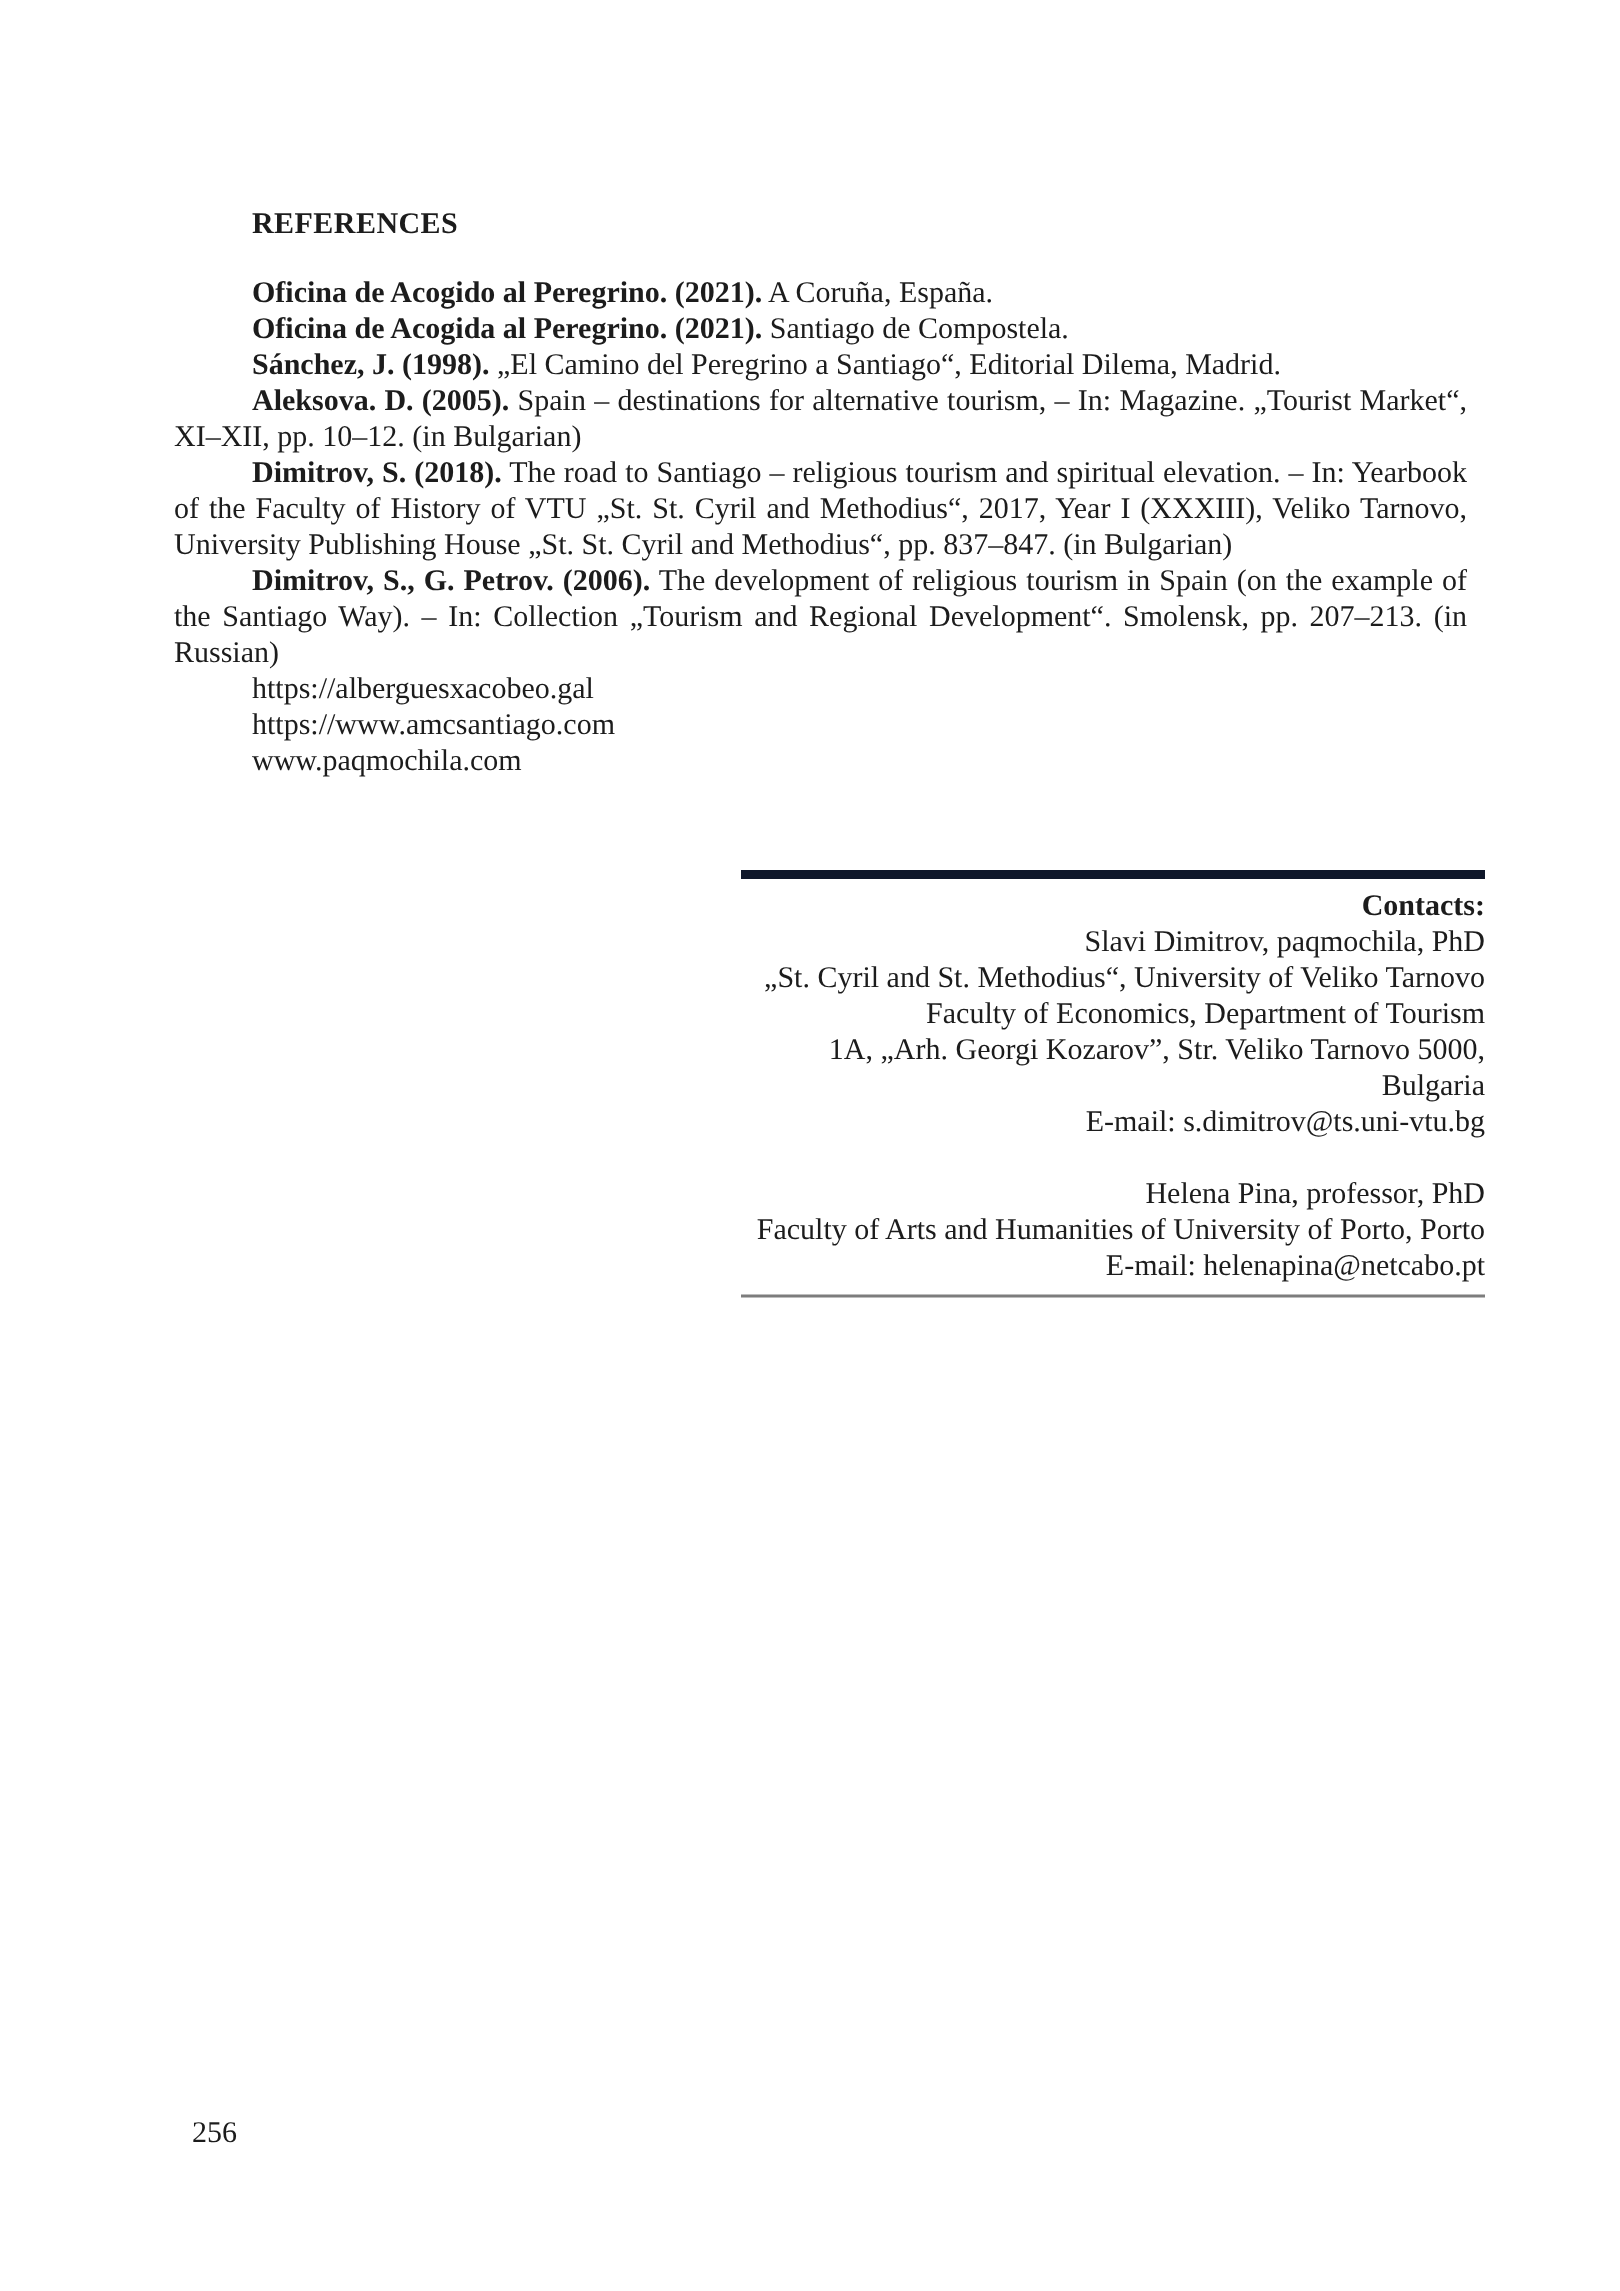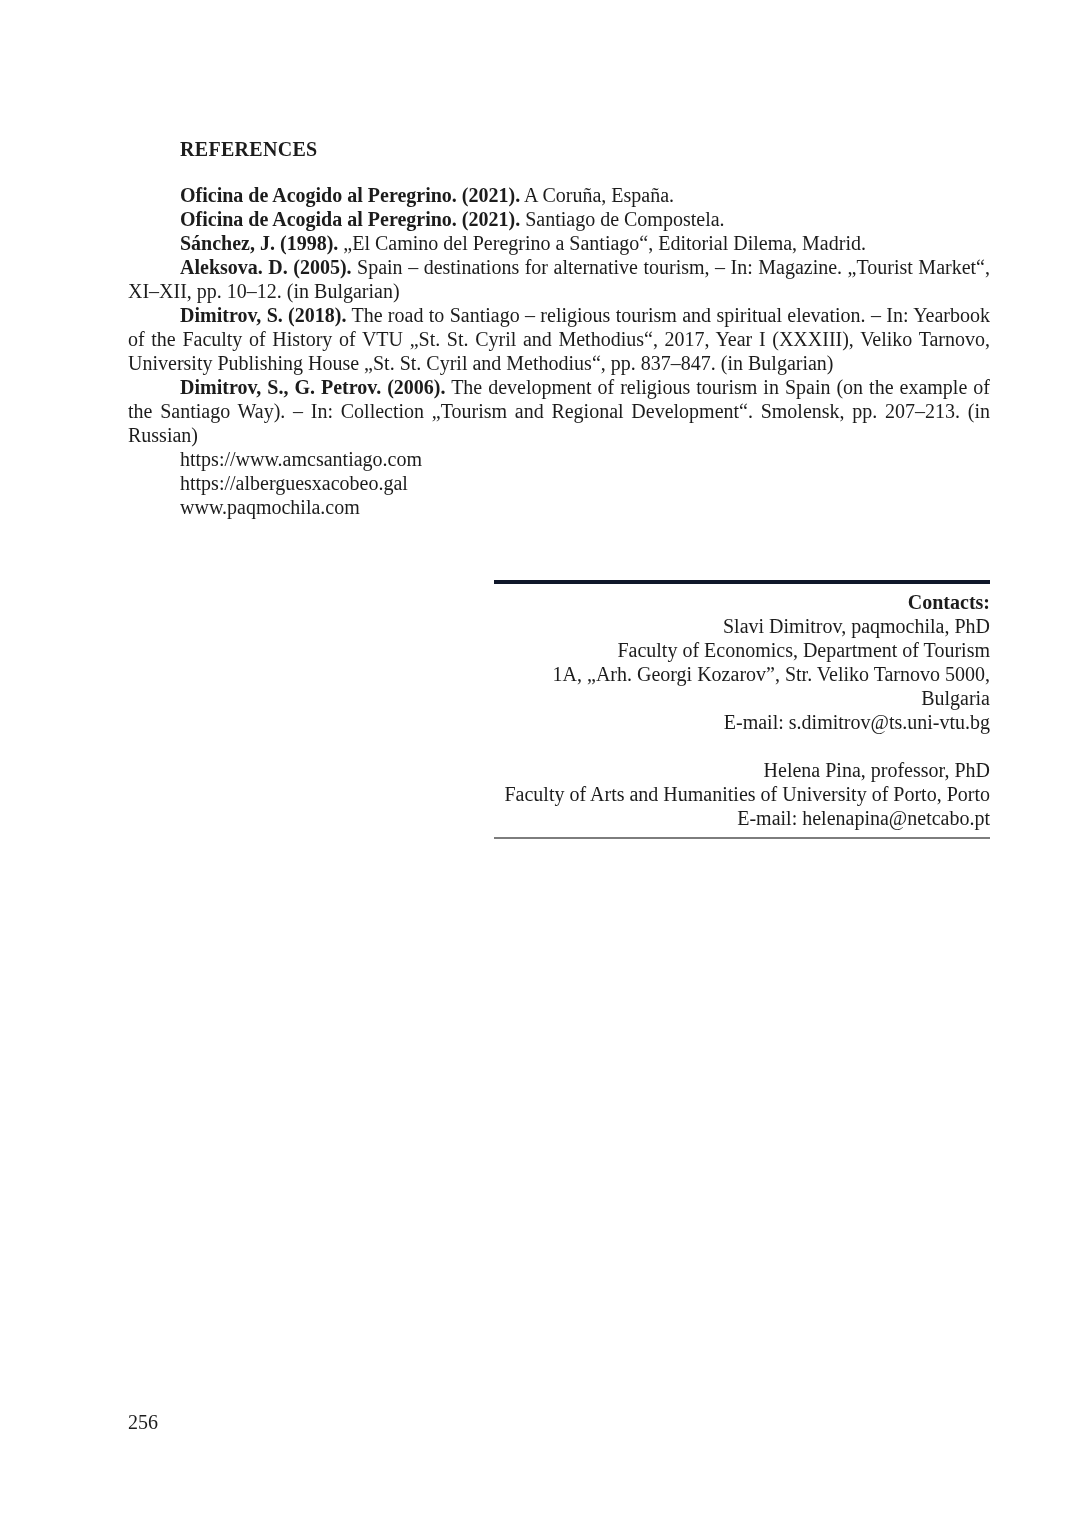--- a/index.html
+++ b/index.html
@@ -11,21 +11,21 @@
     position: relative;
     width: 1080px;
     height: 1527px;
     background: #ffffff;
     font-family: "Liberation Serif", "DejaVu Serif", serif;
     color: #1c1c1c;
     overflow: hidden;
   }
   .content {
     position: absolute;
-    left: 128px;
+    left: 116px;
     top: 137px;
     width: 862px;
     font-size: 20px;
     line-height: 24px;
   }
   .refs-title {
     font-size: 20px;
     font-weight: 700;
     margin: 0 0 22px 0;
     text-indent: 52px;
@@ -42,21 +42,21 @@
   p.url {
     margin: 0;
     text-indent: 52px;
     text-align: left;
   }
   .contacts {
     position: absolute;
     top: 580px;
     right: 90px;
     width: 496px;
-    border-top: 4px solid #0f172a;
+    border-top: 6px solid #0f172a;
     border-bottom: 2px solid #7d7d7d;
     padding: 6px 0 7px 0;
     text-align: right;
     font-size: 20px;
     line-height: 24px;
   }
   .contact-line { margin: 0; }
   .contact-heading { font-weight: 700; }
   .contact-spacer { height: 24px; }
   .page-number {
@@ -81,28 +81,29 @@
 
     <p class="ref"><strong>Sánchez, J. (1998).</strong><span> „El Camino del Peregrino a Santiago“, Editorial Dilema, Madrid.</span></p>
 
     <p class="ref"><strong>Aleksova. D. (2005).</strong><span> Spain – destinations for alternative tourism, – In: Magazine. „Tourist Market“, XI–XII, pp. 10–12. (in Bulgarian)</span></p>
 
 
     <p class="ref"><strong>Dimitrov, S. (2018).</strong><span> The road to Santiago – religious tourism and spiritual elevation. – In: Yearbook of the Faculty of History of VTU „St. St. Cyril and Methodius“, 2017, Year I (XXXIII), Veliko Tarnovo, University Publishing House „St. St. Cyril and Methodius“, pp. 837–847. (in Bulgarian)</span></p>
 
     <p class="ref"><strong>Dimitrov, S., G. Petrov. (2006).</strong><span> The development of religious tourism in Spain (on the example of the Santiago Way). – In: Collection „Tourism and Regional Development“. Smolensk, pp. 207–213. (in Russian)</span></p>
 
+    <p class="url">https://alberguesxacobeo.gal</p>
     <p class="url">https://www.amcsantiago.com</p>
-    <p class="url">https://alberguesxacobeo.gal</p>
     <p class="url">www.paqmochila.com</p>
   </div>
 
   <div class="contacts">
     <div class="contact-line contact-heading">Contacts:</div>
     <div class="contact-line">Slavi Dimitrov, paqmochila, PhD</div>
+    <div class="contact-line">„St. Cyril and St. Methodius“, University of Veliko Tarnovo</div>
     <div class="contact-line">Faculty of Economics, Department of Tourism</div>
     <div class="contact-line">1A, „Arh. Georgi Kozarov”, Str. Veliko Tarnovo 5000, Bulgaria</div>
     <div class="contact-line">E-mail: s.dimitrov@ts.uni-vtu.bg</div>
     <div class="contact-spacer"></div>
     <div class="contact-line">Helena Pina, professor, PhD</div>
     <div class="contact-line">Faculty of Arts and Humanities of University of Porto, Porto</div>
     <div class="contact-line">E-mail: helenapina@netcabo.pt</div>
   </div>
 
   <div class="page-number">256</div>

